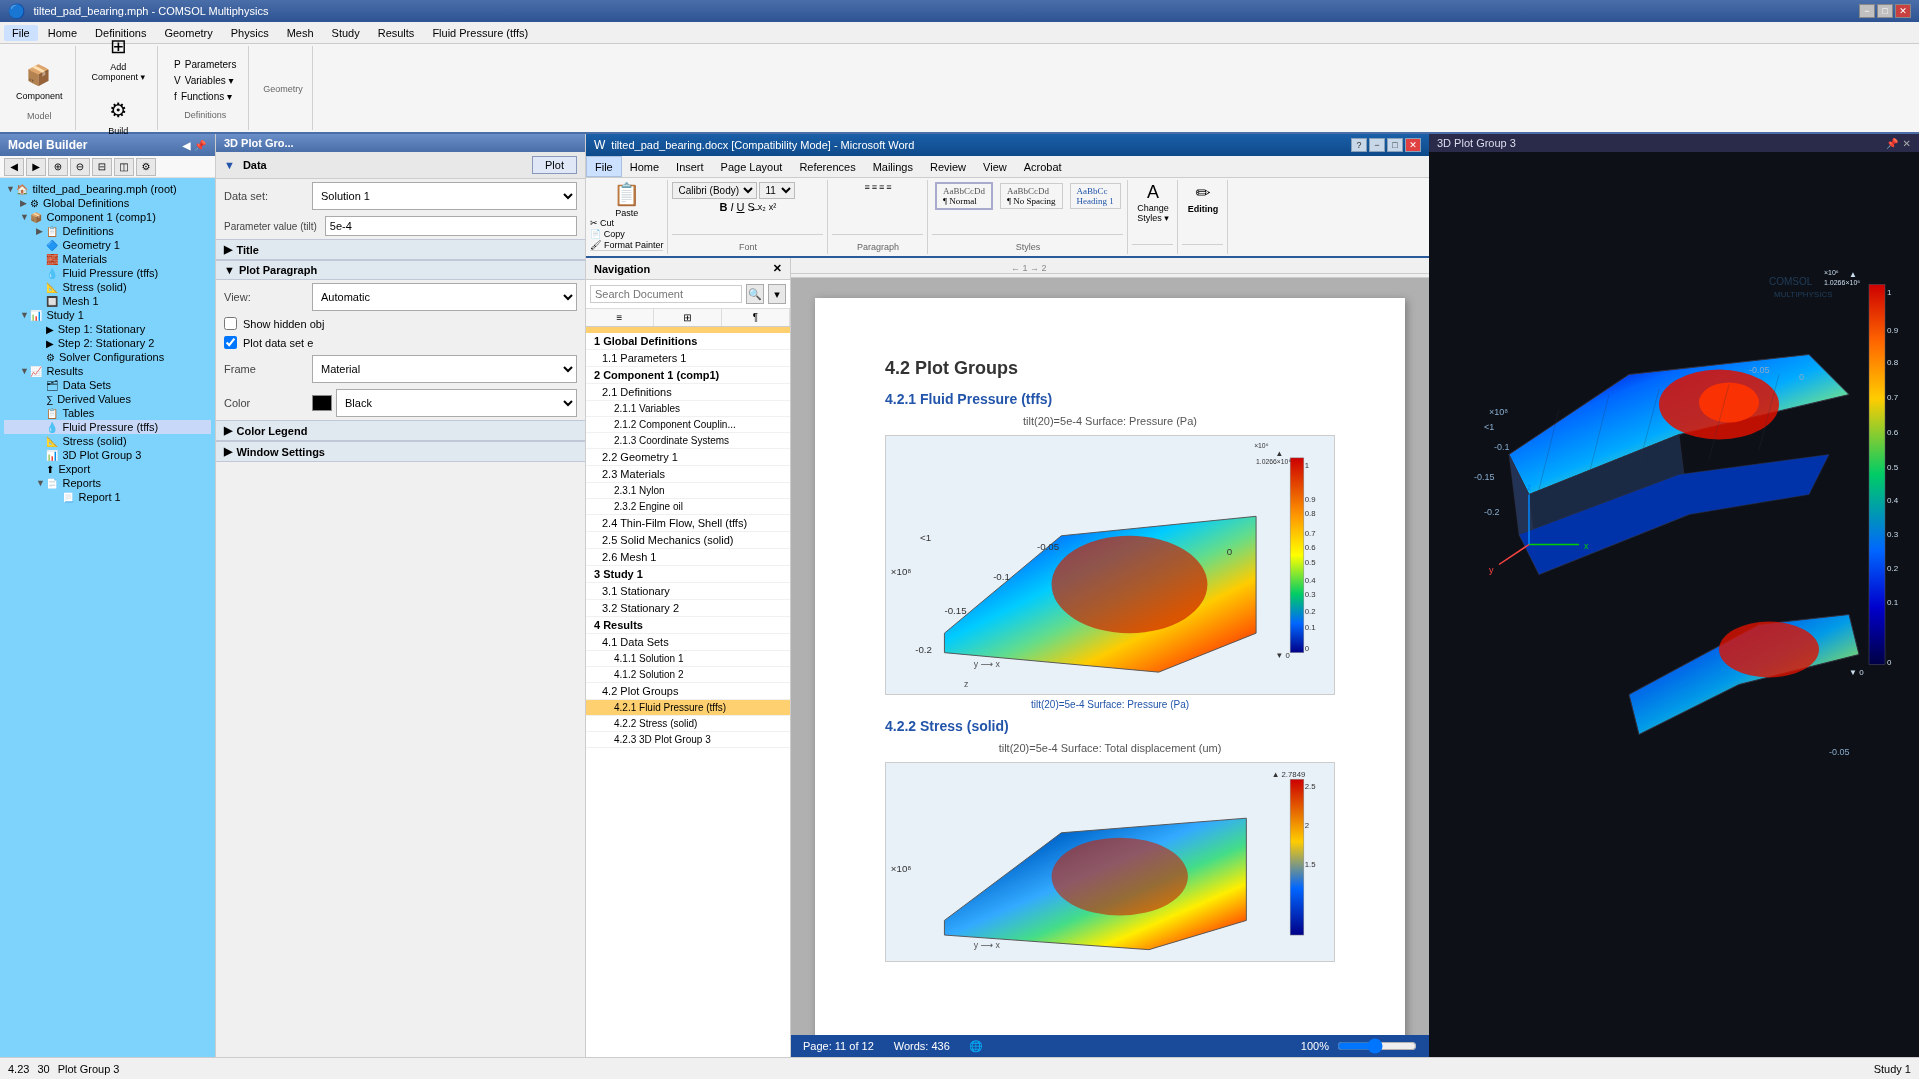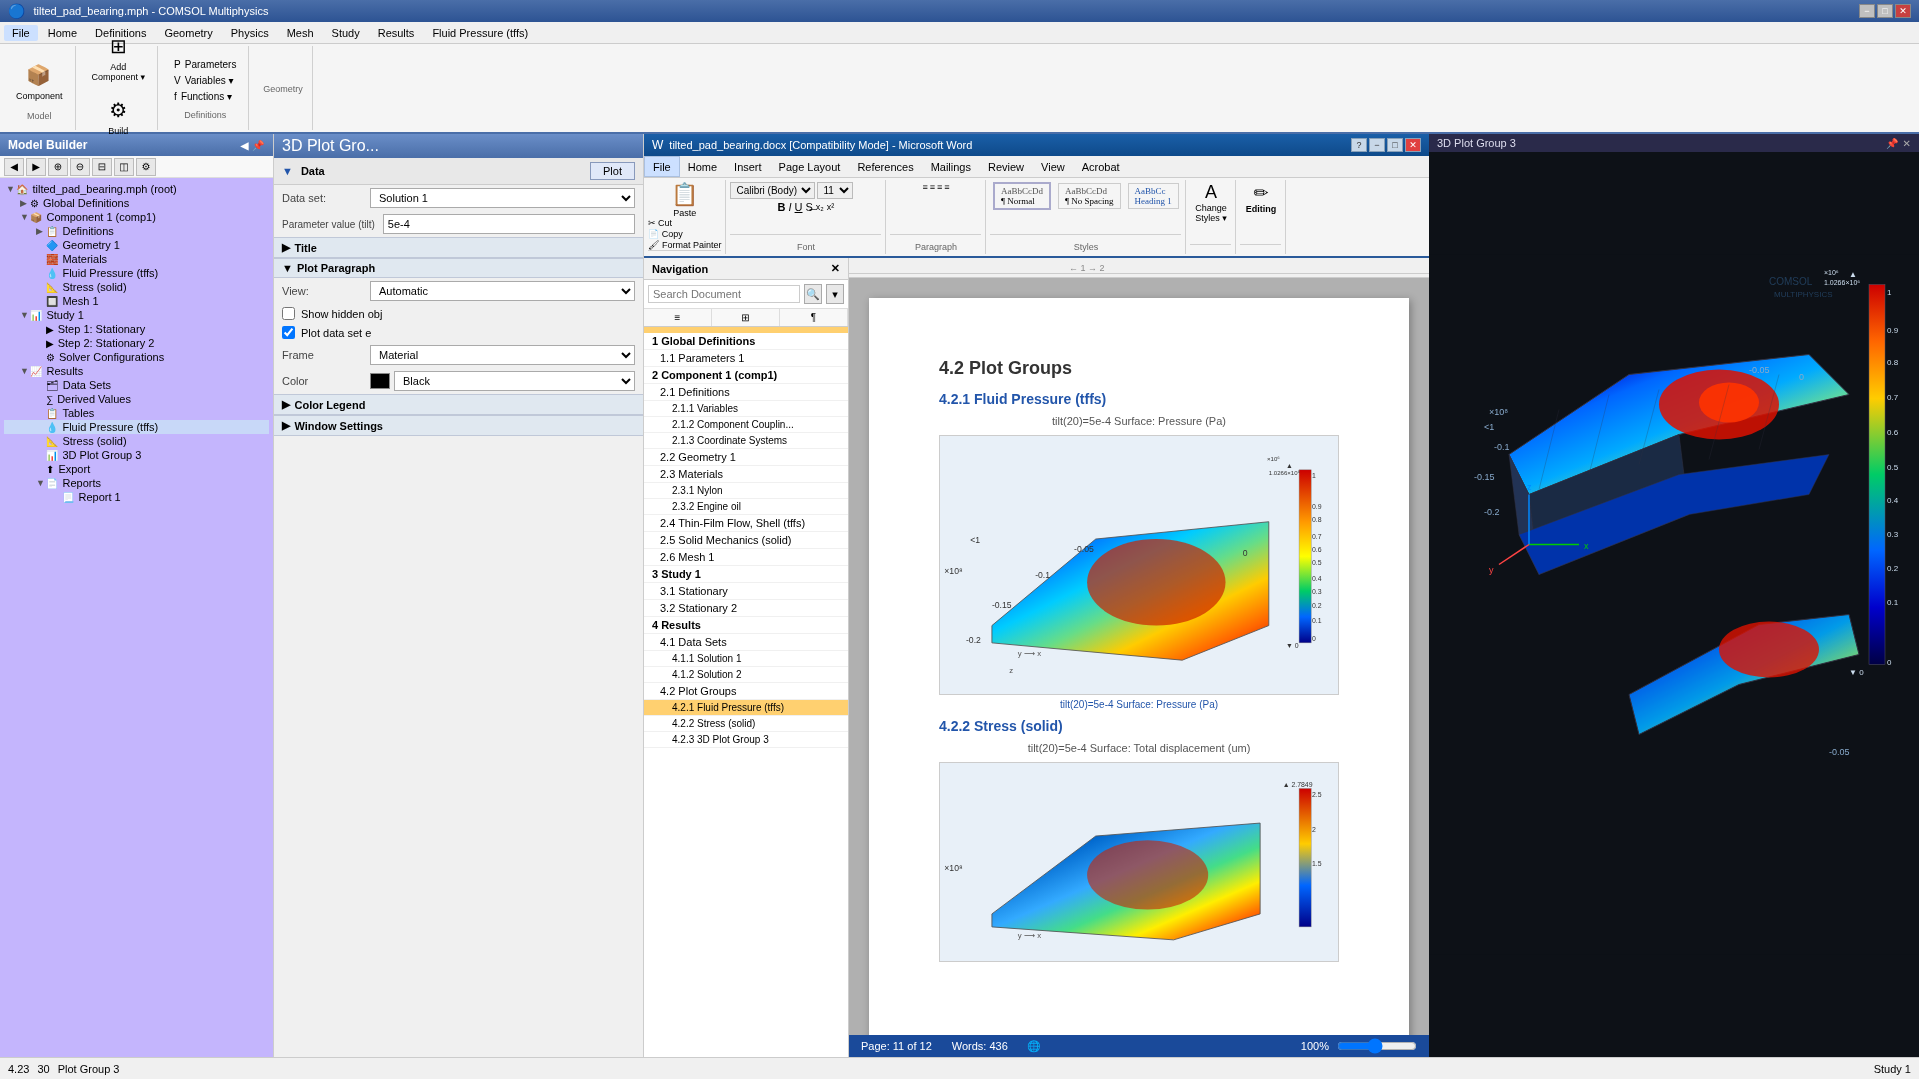--- a/index.html
+++ b/index.html
@@ -89,22 +89,22 @@
     }
 
     
     .main-layout {
       display: flex;
       height: calc(1079px - 22px - 22px - 90px - 22px);
     }
 
     
     .left-panel {
-      width: 274px;
-      background: #c4b5fd;
+      width: 216px;
+      background: #7dd3fc;
       border-right: 1px solid #ccc;
       display: flex;
       flex-direction: column;
       flex-shrink: 0;
     }
     .panel-title {
       background: linear-gradient(to bottom, #6a8ec8, #4a6ea8);
       color: white;
       padding: 4px 8px;
       font-size: 12px;
@@ -140,22 +140,22 @@
       border-right: 1px solid #ccc;
       display: flex;
       flex-direction: column;
       flex-shrink: 0;
       overflow: hidden;
     }
     .middle-panel-header {
       background: linear-gradient(to bottom, #6a8ec8, #4a6ea8);
       color: white;
       padding: 3px 8px;
-      font-size: 16px;
-      font-weight: normal;
+      font-size: 11px;
+      font-weight: bold;
     }
     .section-header {
       background: #e0e8f0;
       border-bottom: 1px solid #c0c8d8;
       border-top: 1px solid #c0c8d8;
       padding: 3px 8px;
       font-size: 11px;
       font-weight: bold;
       cursor: pointer;
       display: flex;
@@ -177,21 +177,21 @@
       background: white;
       font-size: 11px;
       height: 20px;
     }
     .field-select {
       flex: 1;
       padding: 1px 4px;
       border: 1px solid #aaa;
       background: white;
       font-size: 11px;
-      height: 20px;
+      height: 28px;
     }
     .checkbox-row {
       display: flex;
       align-items: center;
       padding: 3px 8px;
       gap: 6px;
       font-size: 11px;
     }
 
     

